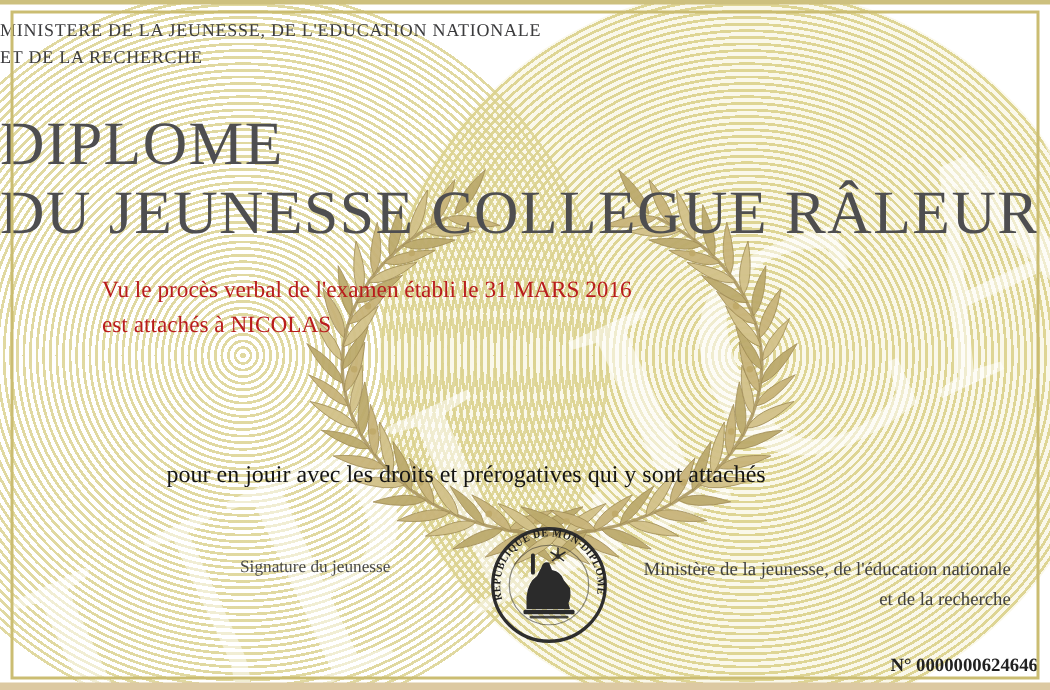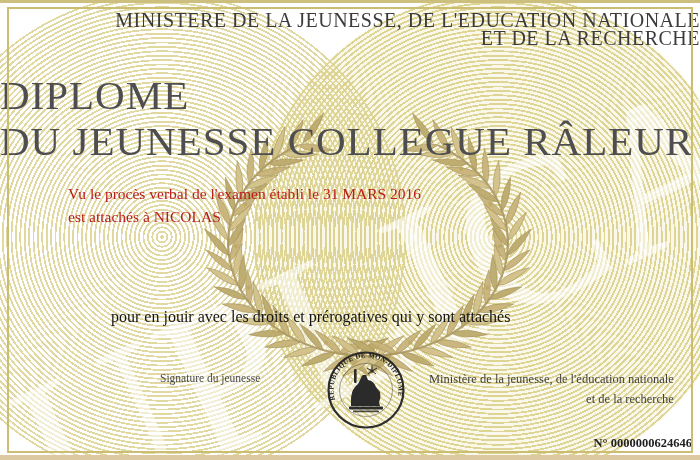--- a/index.html
+++ b/index.html
@@ -22,21 +22,21 @@
     z-index:3;white-space:nowrap;}
 
   .wreath{position:absolute;left:0;top:0;z-index:4;}
 
   .frame{position:absolute;left:7px;top:7px;right:7px;bottom:7px;
     border:2px solid #cbbd72;z-index:8;pointer-events:none;}
   .strip-top{position:absolute;left:0;top:0;width:700px;height:3px;background:#cdc07e;z-index:9;}
   .strip-bottom{position:absolute;left:0;bottom:0;width:700px;height:5px;background:#dcc9a2;z-index:9;}
 
   .txt{position:absolute;z-index:6;}
-  .header{left:0;right:0;top:11px;text-align:right;color:#3b3b3d;font-size:20px;
+  .header{left:0;right:0;top:11px;text-align:left;color:#3b3b3d;font-size:12px;
     letter-spacing:.5px;line-height:18px;}
   .title{left:0;right:0;top:72px;color:#4e4e50;font-size:41px;
     line-height:46px;letter-spacing:1px;white-space:nowrap;}
   .body-block{left:68px;top:183px;color:#b91c1c;font-size:15.5px;line-height:22.6px;white-space:nowrap;}
   .grant{left:111px;top:308px;color:#141414;font-size:16px;white-space:nowrap;text-align:center;}
   .sig-holder{left:160px;top:372px;color:#4a4a4a;font-size:11.5px;}
   .sig-ministry{left:429px;top:369px;color:#3f3f3f;font-size:12.5px;line-height:20px;text-align:right;}
   .site{left:10px;top:453px;color:#3b3b3b;font-size:12px;}
   .serial{right:8px;top:436px;color:#222;font-size:12.5px;font-weight:bold;text-align:center;}
 

